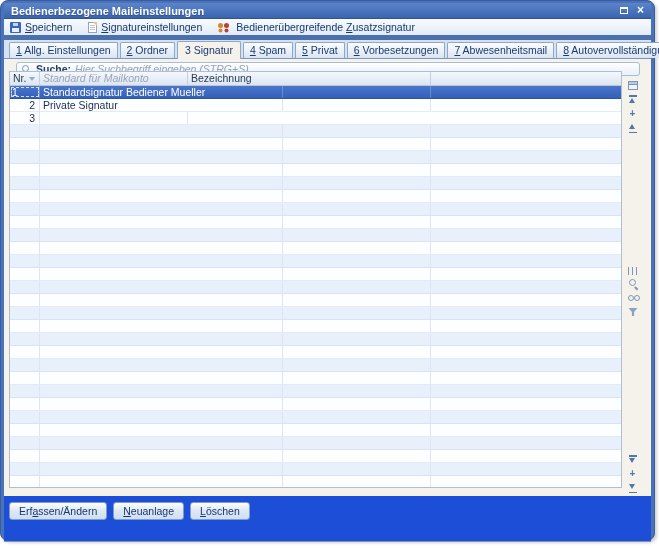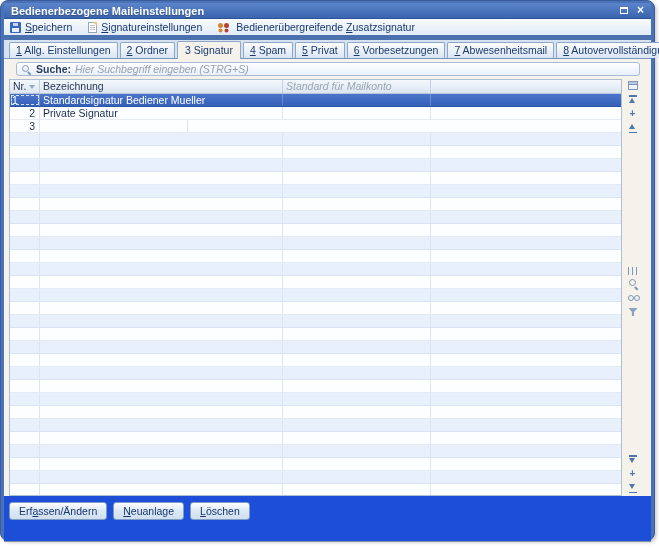--- a/index.html
+++ b/index.html
@@ -78,21 +78,21 @@
   .mag::before { content:""; position:absolute; left:1px; top:1px; width:5px; height:5px;
                  border:1.5px solid #7e98bb; border-radius:50%; }
   .mag::after { content:""; position:absolute; left:7px; top:7px; width:4px; height:1.5px;
                 background:#7e98bb; transform:rotate(45deg); transform-origin:left center; }
   .search-label { font-size:10.5px; font-weight:bold; color:#2b3e5c; }
   .search-input { flex:1; border:none; outline:none; background:transparent;
                   font-family:"Liberation Sans",sans-serif; font-size:10.5px; color:#333; }
   .search-input::placeholder { font-style:italic; color:#97a1ae; opacity:1; }
 
   
-  .grid { position:absolute; left:5px; top:20px; width:613px; height:417px;
+  .grid { position:absolute; left:5px; top:12px; width:613px; height:417px;
           background:#fff; border:1px solid #aebfd4; overflow:hidden; }
   .g-row { display:flex; height:13px; }
   .g-header { height:14px; background:linear-gradient(#f4f8fc,#dbe5f1);
               border-bottom:1px solid #b7c6da; }
   .g-header .cell { border-right:1px solid #c3d0e2; font-size:10.5px; color:#2a3a55;
                     padding:0 3px; line-height:13px; display:flex; align-items:center; }
   .g-header .cell.muted { font-style:italic; color:#9aa5b5; }
   .cell { overflow:hidden; white-space:nowrap; }
   .c-nr  { width:30px; flex:0 0 auto; }
   .c-bez { width:243px; flex:0 0 auto; }
@@ -207,25 +207,25 @@
         <span class="search-label">Suche:</span>
         <input class="search-input" type="text" placeholder="Hier Suchbegriff eingeben (STRG+S)" style="">
       </div>
 
       <div class="grid">
         <div class="g-row g-header" id="grid-header">
             <div class="cell c-nr">
               <span>Nr.</span>
               <span class="sort-caret"></span>
             </div>
+            <div class="cell c-std muted">
+              <span>Standard für Mailkonto</span>
+            </div>
             <div class="cell c-bez">
               <span>Bezeichnung</span>
-            </div>
-            <div class="cell c-std muted">
-              <span>Standard für Mailkonto</span>
             </div>
             <div class="cell c-x">
               <span></span>
             </div>
           </div>
         <div class="g-body" id="grid-body">
             <div class="g-row selected">
               <div class="cell c-nr">1</div>
               <div class="cell c-bez">Standardsignatur Bediener Mueller</div>
               <div class="cell c-std"></div>

